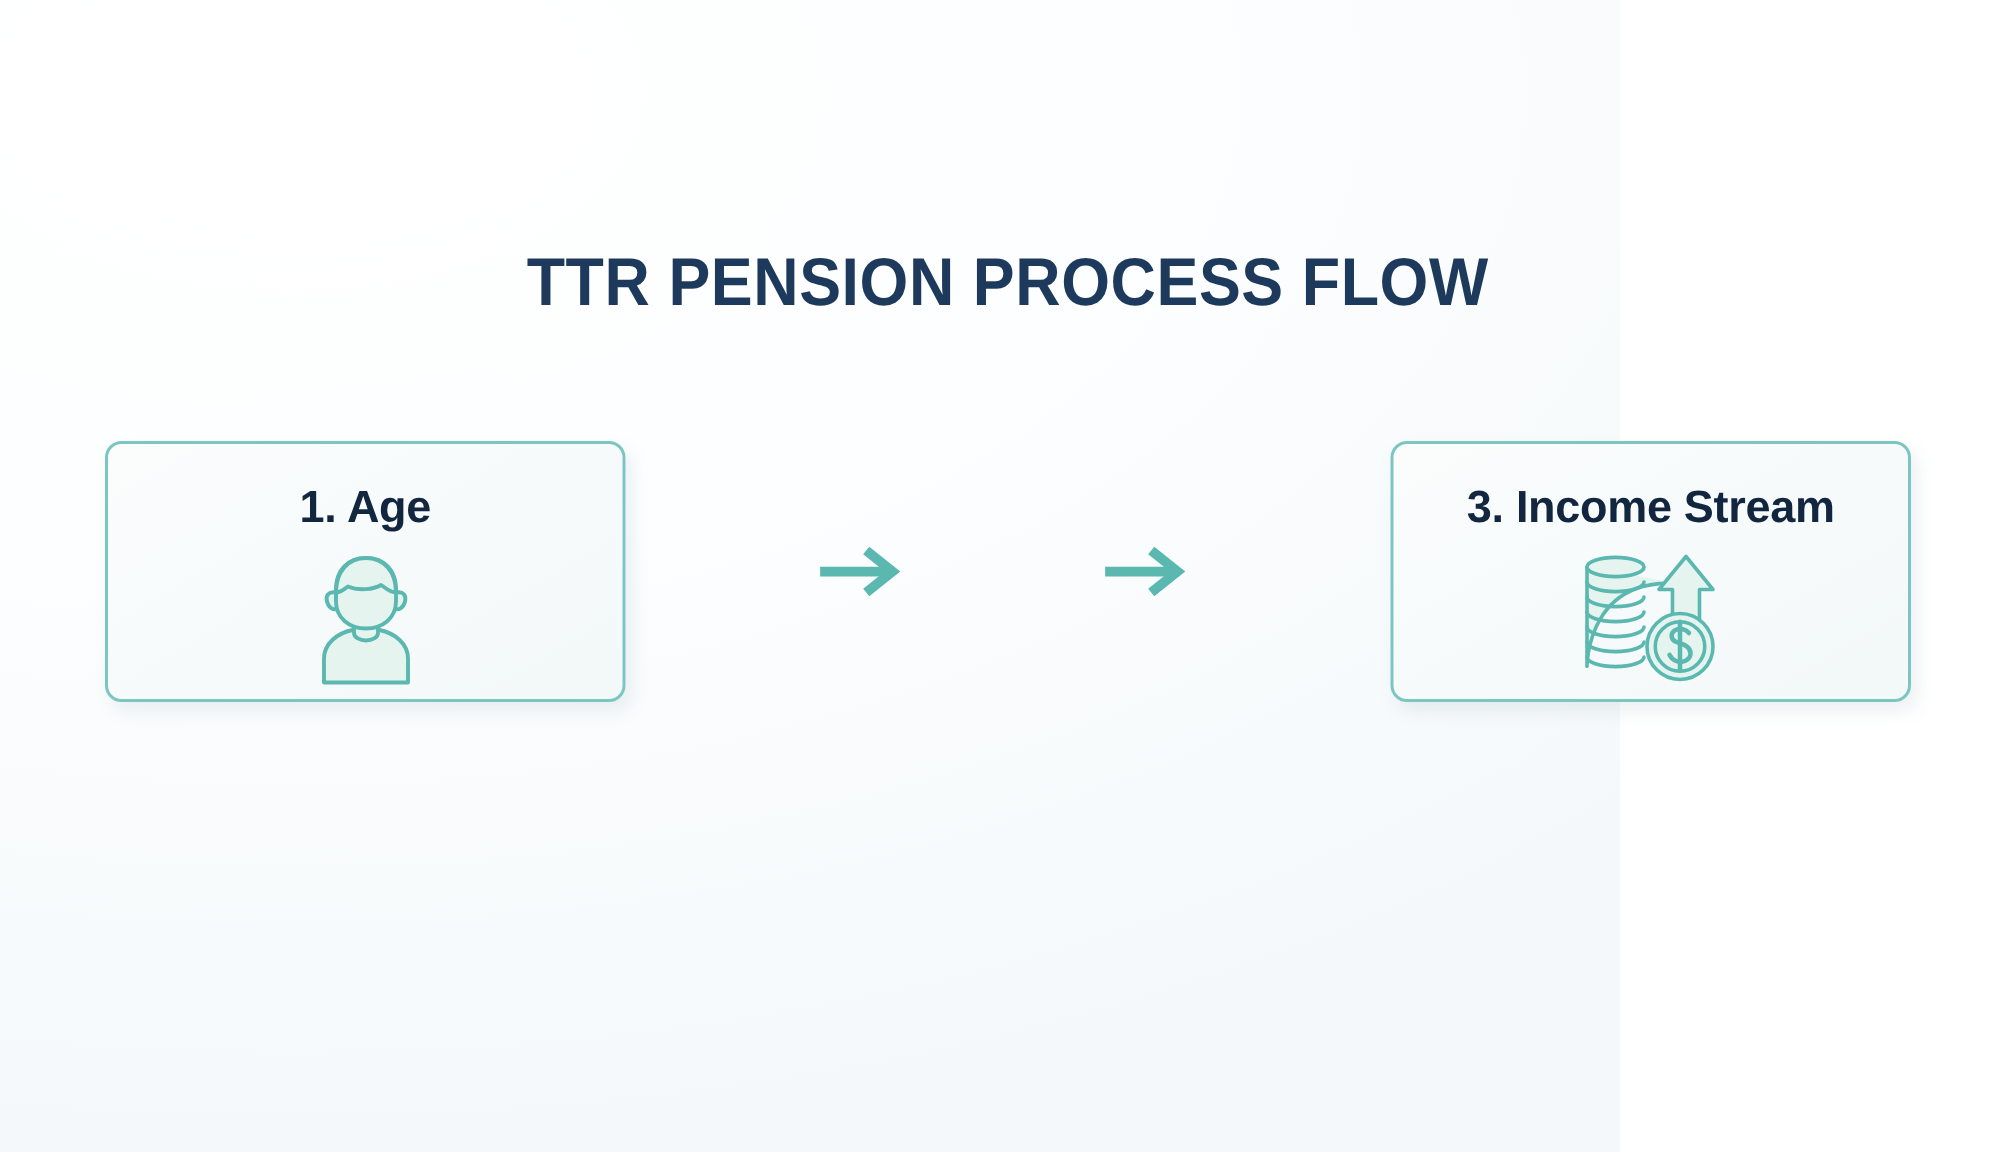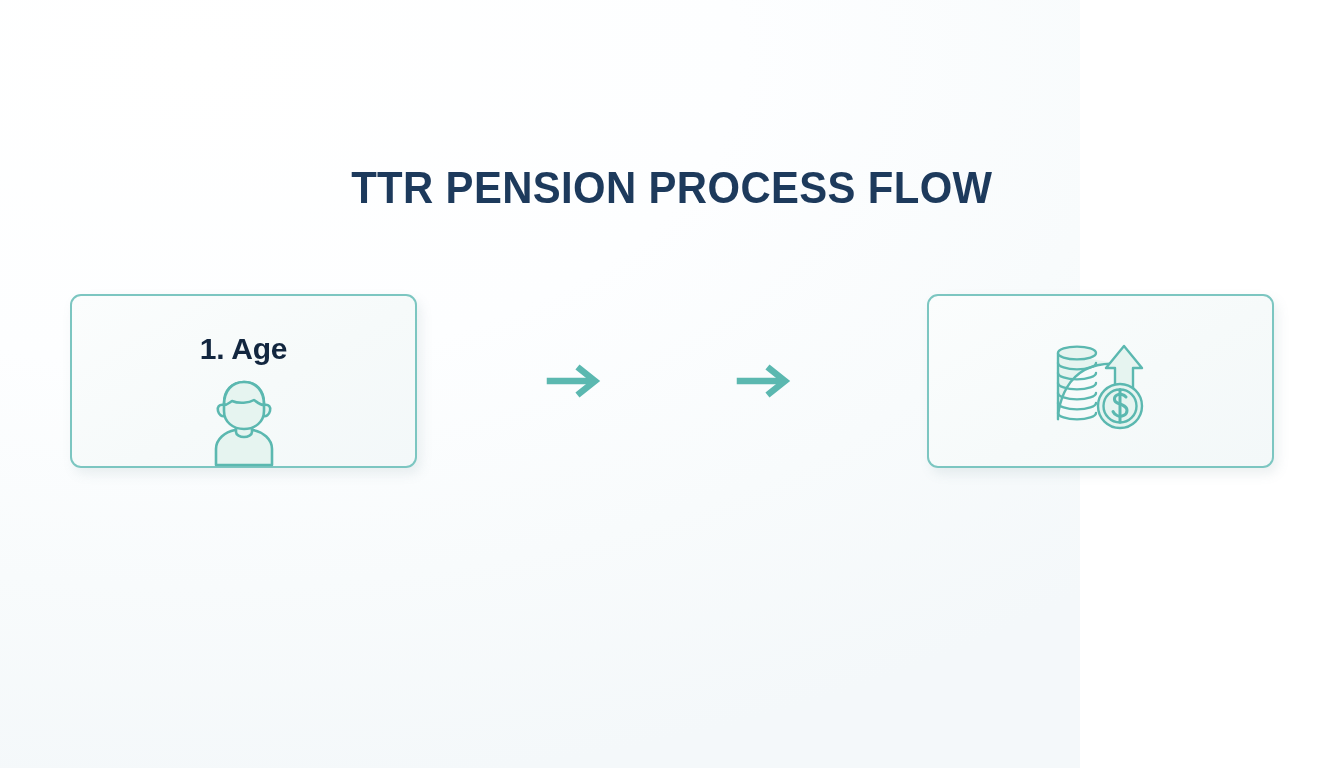--- a/index.html
+++ b/index.html
@@ -62,21 +62,21 @@
     width: 347px;
     height: 174px;
     box-sizing: border-box;
     border: 2px solid #7cc6c1;
     border-radius: 11px;
     background: linear-gradient(150deg, #fbfdfd 0%, #f6fafa 55%, #f3f8f9 100%);
     box-shadow: 4px 6px 12px rgba(110, 140, 150, 0.13);
     display: flex;
     flex-direction: column;
     align-items: center;
-    padding-top: 36px;
+    padding-top: 26px;
   }
 
   .step-label {
     font-family: "Liberation Sans", sans-serif;
     font-size: 30px;
     font-weight: bold;
     color: #12263f;
     letter-spacing: -0.2px;
     white-space: nowrap;
     line-height: 1.15;
@@ -144,20 +144,21 @@
     <span class="flow-arrow">
       <svg viewBox="0 0 62 40" width="62" height="40" aria-hidden="true">
         <g stroke="#5bb8b0" stroke-width="6.5" fill="none" stroke-linecap="square" stroke-linejoin="miter">
           <line x1="4" y1="20" x2="44" y2="20"></line>
           <polyline points="34,8 49,20 34,32"></polyline>
         </g>
       </svg>
     </span>
 
     <div class="step-card">
+      <div class="step-label">3. Income Stream</div>
       <span class="step-icon">
         <svg viewBox="0 0 100 92" width="100" height="92" aria-hidden="true">
           <g fill="#e6f4f0" stroke="#5bb8b0" stroke-width="2.4" stroke-linecap="round" stroke-linejoin="round">
 
             <path d="M8 13 L8 79 C8 83 6+8 86 27 86 C40 86 46 83 46 79 L46 13 Z"></path>
 
             <ellipse cx="27" cy="13" rx="19" ry="6.4"></ellipse>
             <path d="M8 23 C8 26.4 16.5 29.4 27 29.4 C37.5 29.4 46 26.4 46 23" fill="none"></path>
             <path d="M8 33 C8 36.4 16.5 39.4 27 39.4 C37.5 39.4 46 36.4 46 33" fill="none"></path>
             <path d="M8 43 C8 46.4 16.5 49.4 27 49.4 C37.5 49.4 46 46.4 46 43" fill="none"></path>

